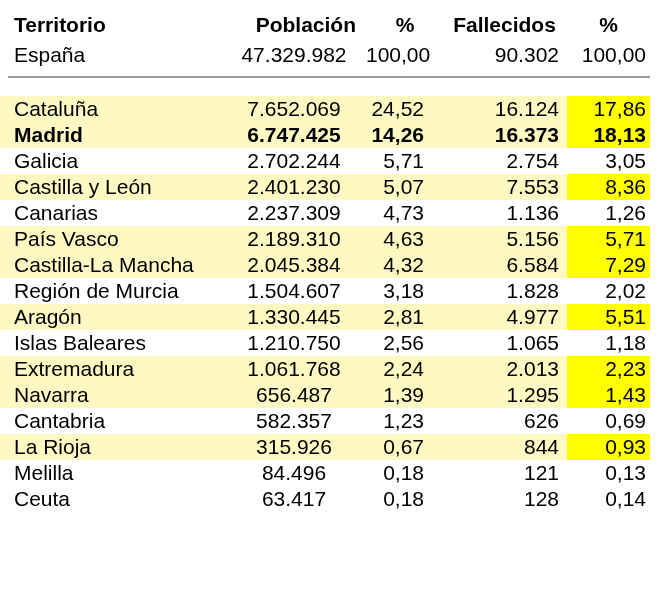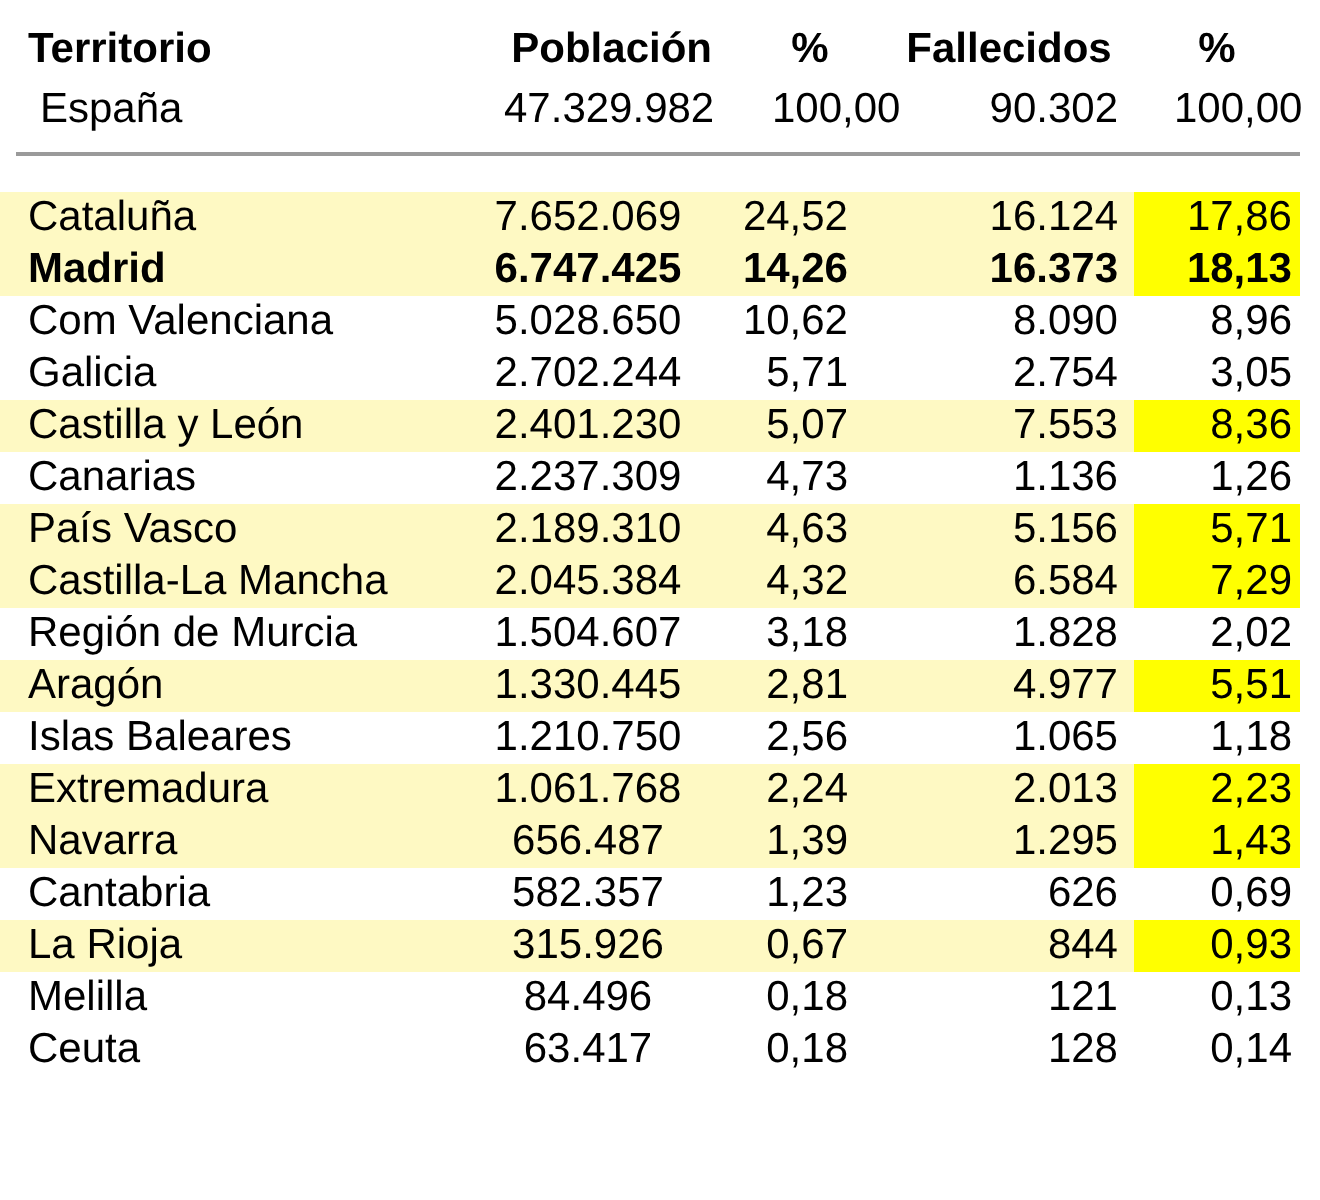--- a/index.html
+++ b/index.html
@@ -54,21 +54,21 @@
     height: 34px;
     line-height: 26px;
   }
   th.h-territory { text-align: left;  padding-left: 14px; }
   th.h-poblacion { text-align: right; padding-right: 10px; }
   th.h-pct1      { text-align: center; padding-right: 6px; }
   th.h-fallec    { text-align: center; padding-right: 8px; margin-left: 24px; }
   th.h-pct2      { text-align: center; padding-right: 10px; }
 
   
-  tr.totals-row td { font-weight: normal; padding-left: 20px; }
+  tr.totals-row td { font-weight: normal; }
 
   td.c-territory { text-align: left;  padding-left: 14px; }
   td.c-poblacion { text-align: center; padding-right: 10px; }
   td.c-pct1      { text-align: right; padding-right: 26px; }
   td.c-fallec    { text-align: right; padding-right: 8px; }
   td.c-pct2      { text-align: right; padding-right: 14px; }
 
   
   tr.rule-row td {
     height: 12px;
@@ -145,27 +145,20 @@
           <td class="c-pct2">17,86</td>
         </tr>
         <tr class="hl em">
           <td class="c-territory">Madrid</td>
           <td class="c-poblacion">6.747.425</td>
           <td class="c-pct1">14,26</td>
           <td class="c-fallec">16.373</td>
           <td class="c-pct2">18,13</td>
         </tr>
         <tr>
-          <td class="c-territory">Com Valenciana</td>
-          <td class="c-poblacion">5.028.650</td>
-          <td class="c-pct1">10,62</td>
-          <td class="c-fallec">8.090</td>
-          <td class="c-pct2">8,96</td>
-        </tr>
-        <tr>
           <td class="c-territory">Galicia</td>
           <td class="c-poblacion">2.702.244</td>
           <td class="c-pct1">5,71</td>
           <td class="c-fallec">2.754</td>
           <td class="c-pct2">3,05</td>
         </tr>
         <tr class="hl">
           <td class="c-territory">Castilla y León</td>
           <td class="c-poblacion">2.401.230</td>
           <td class="c-pct1">5,07</td>

